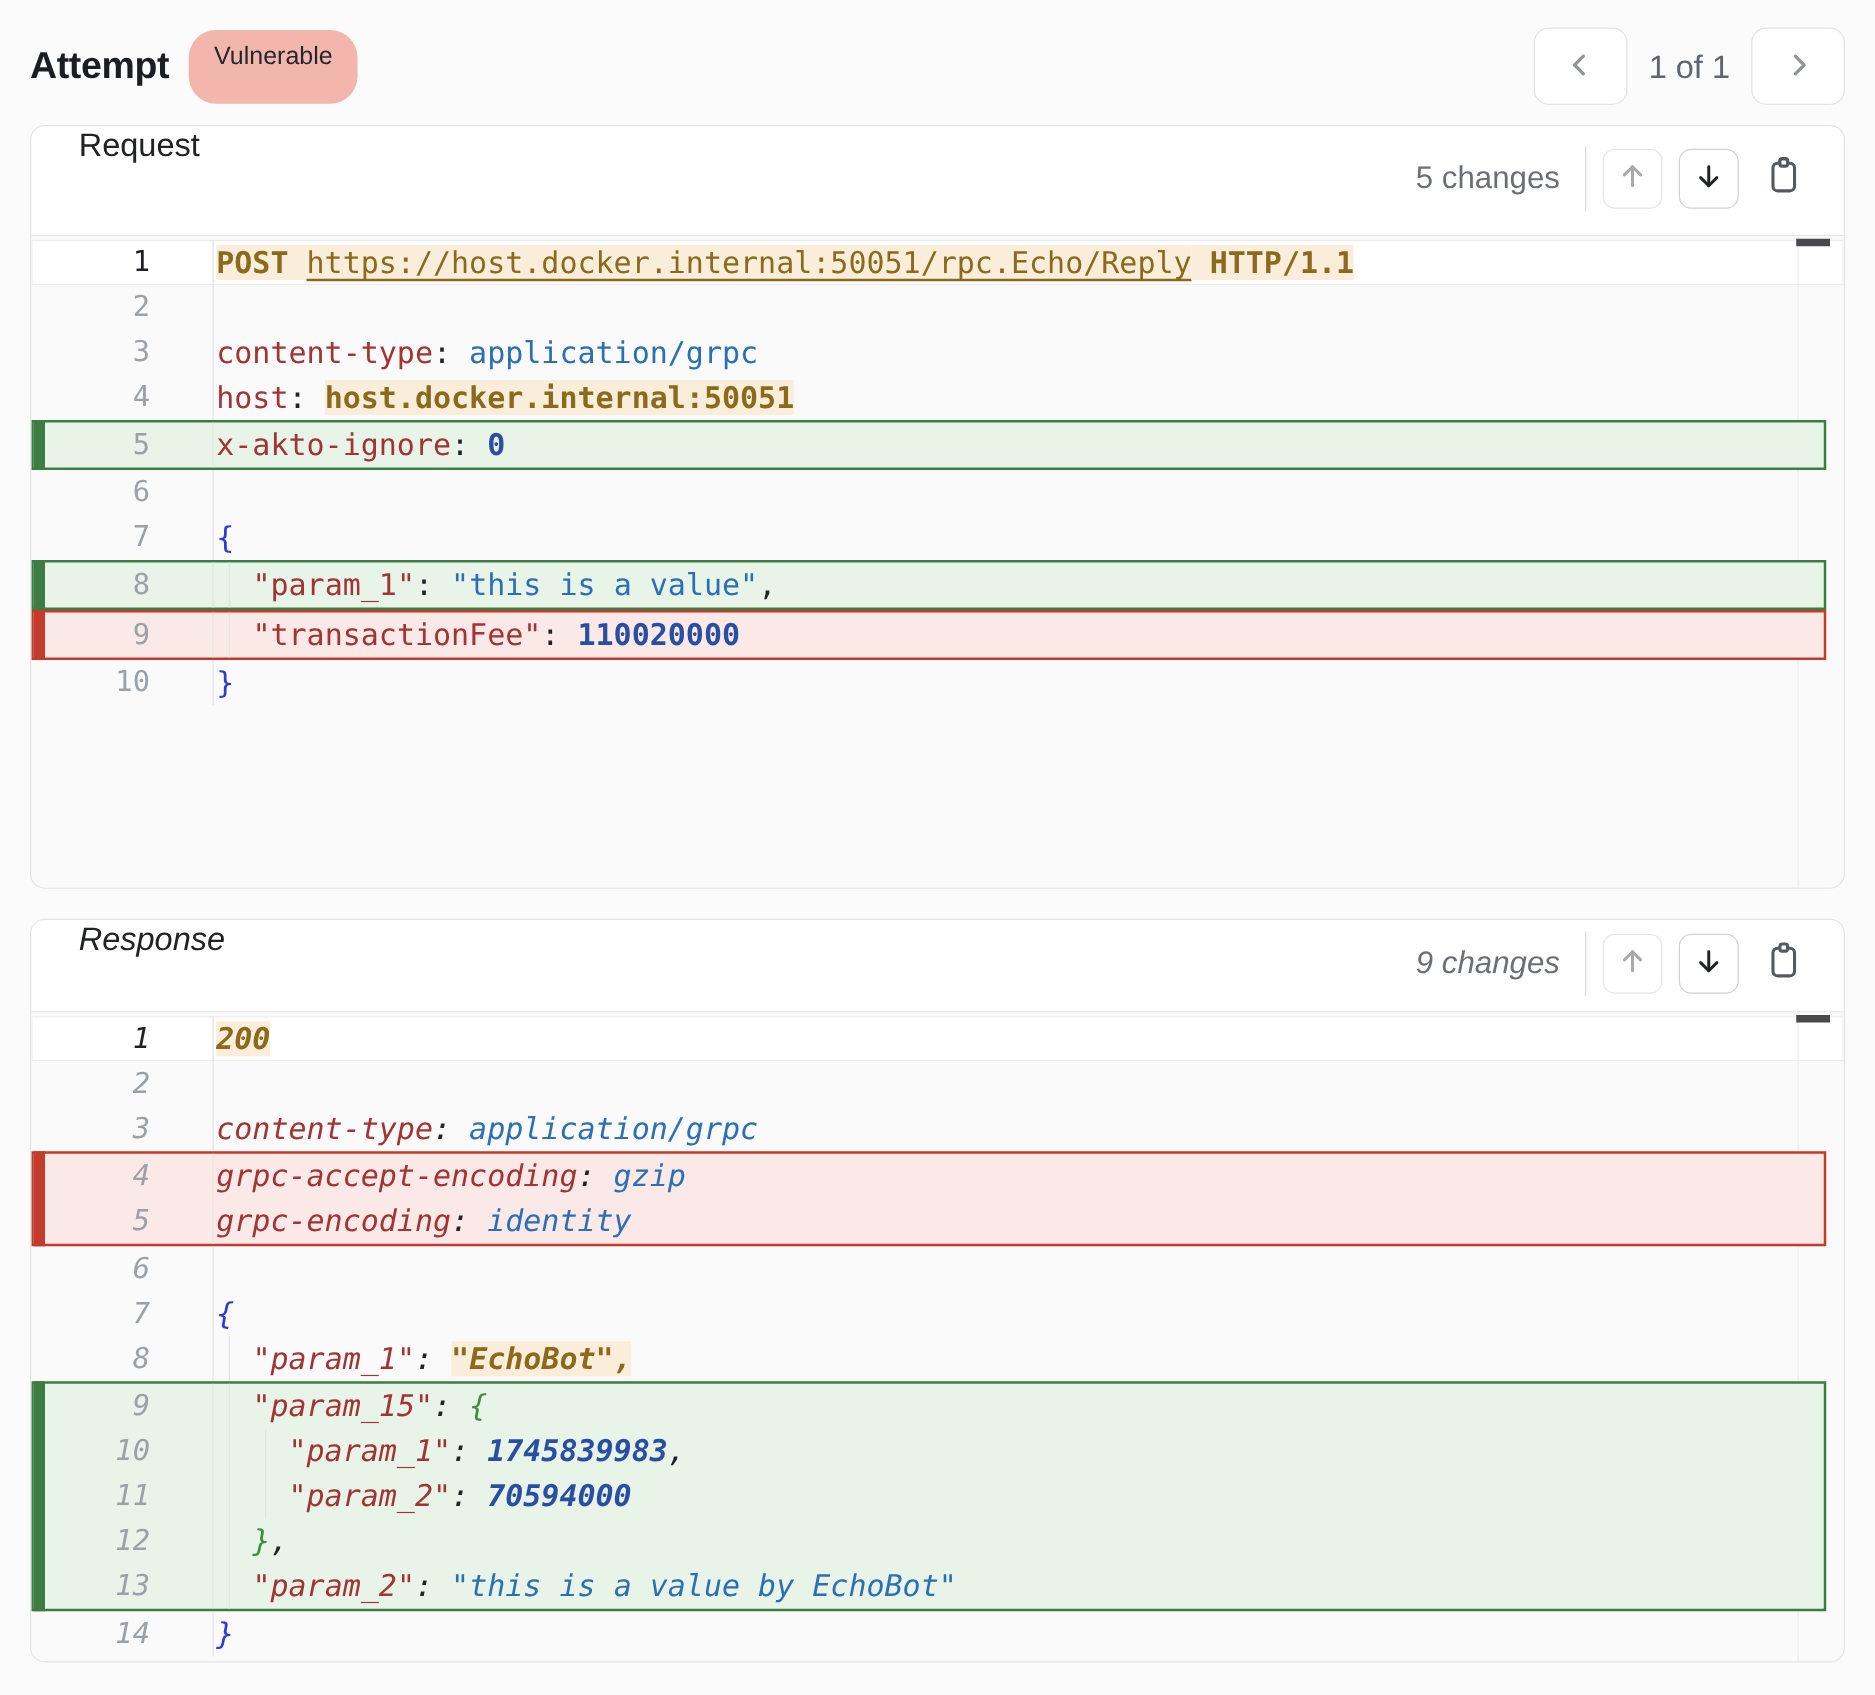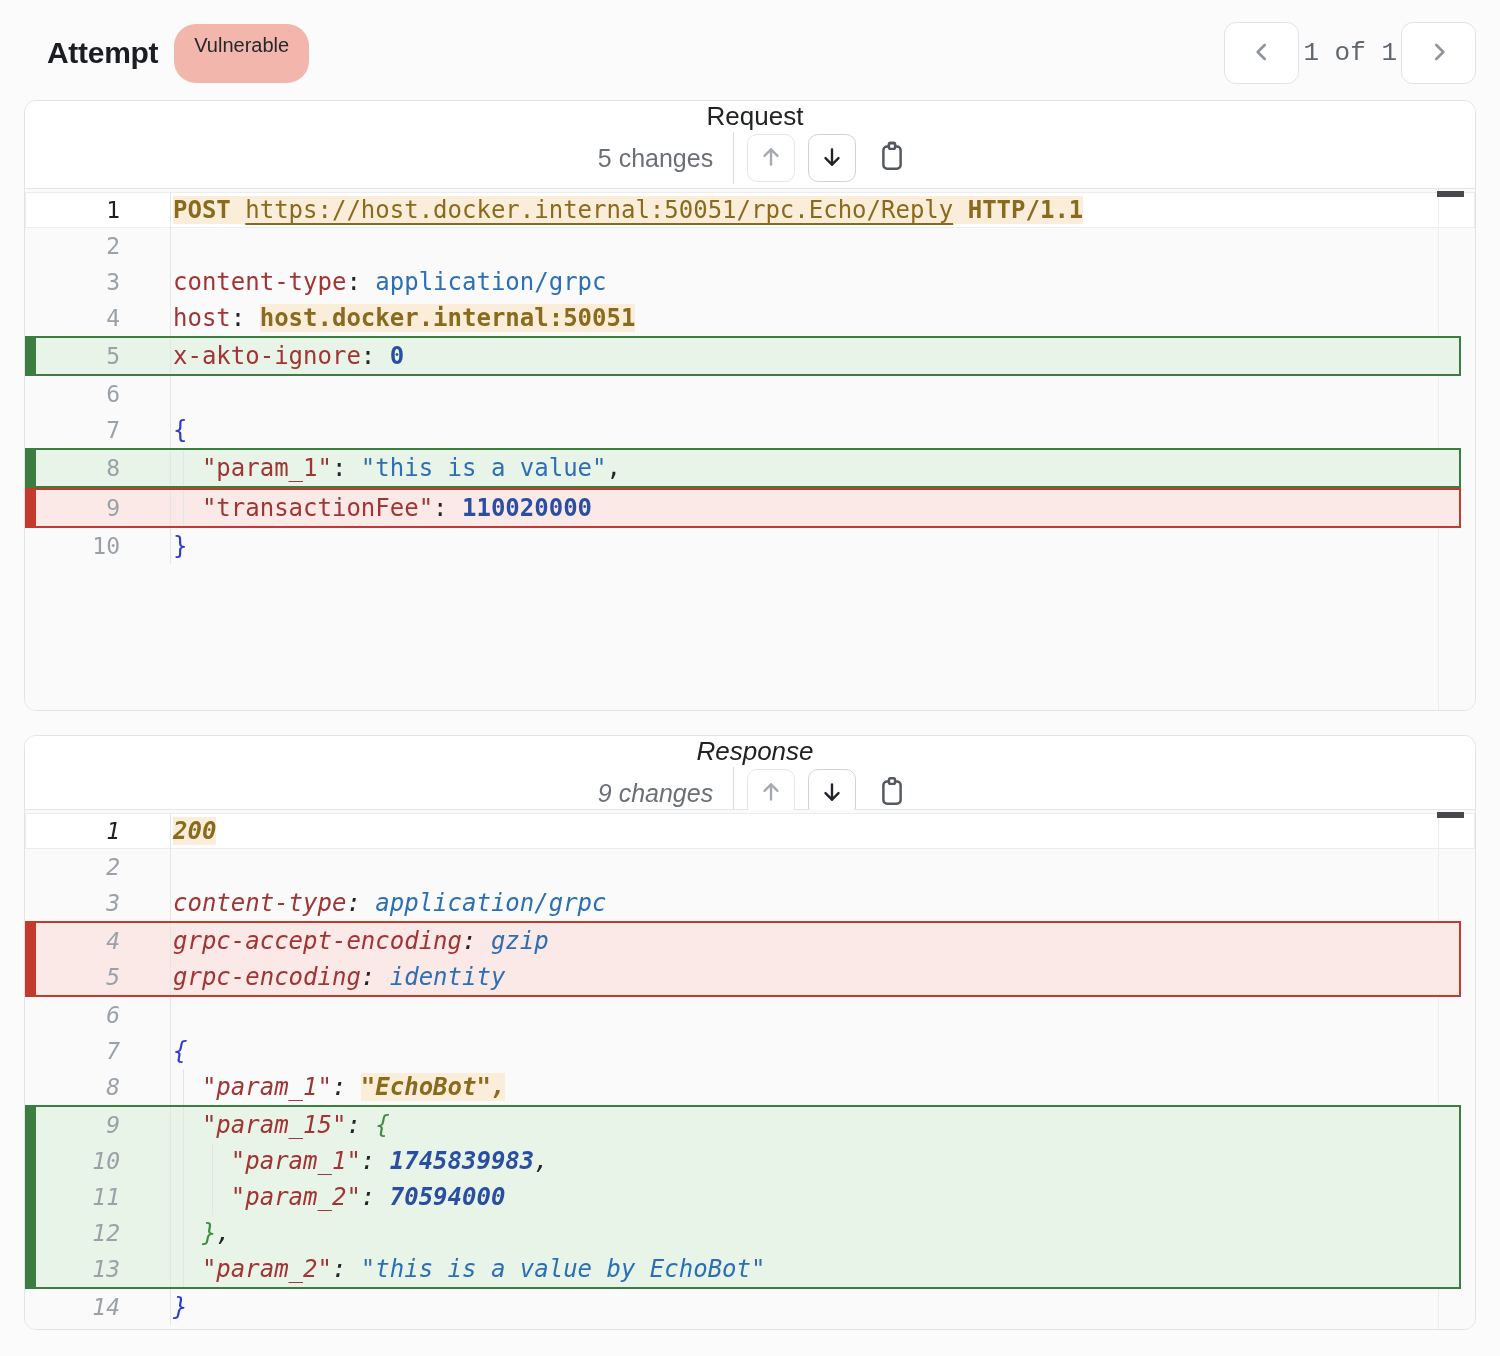--- a/index.html
+++ b/index.html
@@ -2,33 +2,33 @@
 <html><head>
 <meta charset="utf-8">
 <style>
   * { margin:0; padding:0; box-sizing:border-box; }
   html,body { width:1500px; background:#fbfbfb; font-family:"Liberation Sans", sans-serif; }
   .page { width:1500px; height:1356px; padding:0 24px 24px 24px; background:#fbfbfb; }
 
   
   .topbar { height:100px; display:flex; align-items:center; justify-content:space-between; padding-top:6px; }
   .title-group { display:flex; align-items:center; }
-  .page-title { font-size:30px; font-weight:700; color:#1a1d21; letter-spacing:-0.3px;margin-left:23px; }
+  .page-title { font-size:30px; font-weight:700; color:#1a1d21; letter-spacing:-0.3px; }
   .badge { margin-left:16px; background:#f2b6ac; color:#24282c; font-size:20px; line-height:1;
            padding:11px 20px 28px; border-radius:22px; }
   .pager { display:flex; align-items:center; }
   .pagebtn { width:75px; height:62px; border:1.5px solid #e1e3e6; border-radius:12px; background:#fff;
              display:flex; align-items:center; justify-content:center; cursor:pointer; }
-  .pager-label { font-size:26px; color:#5f666d; margin:0 4px;font-family:Liberation Mono, monospace; }
+  .pager-label { font-size:26px; color:#5f666d; margin:0 17px; }
 
   
   .panel { border:1px solid #e2e3e5; border-radius:12px; background:#fafafa; overflow:hidden; }
   .panel + .panel { margin-top:24px;font-style:italic; }
-  .panel-header { background:#fff; border-bottom:1px solid #e4e5e7; display:flex; align-items:center;
-                  justify-content:space-between; padding:0 28px 4px 38px;flex-direction:column; }
+  .panel-header { background:#fff; border-bottom:1px solid #e4e5e7; display:flex; 
+                  justify-content:space-between; padding:0 28px 4px 38px; }
   .panel-request .panel-header { height:88px; }
   .panel-response .panel-header { height:74px; }
   .panel-title { font-size:26px; color:#202223; }
   .header-tools { display:flex; align-items:center; }
   .changes-label { font-size:25px; color:#6b7077; }
   .vdivider { width:1px; height:52px; background:#dadcdf; margin-left:20px; }
   .iconbtn { width:48px; height:48px; border:1.5px solid #e4e5e7; border-radius:10px; background:#fff;
              display:flex; align-items:center; justify-content:center; margin-left:13px; cursor:pointer; }
   .iconbtn.dark { border-color:#cfd2d6; }
   .ghostbtn { border:none; background:transparent; margin-left:16px; width:40px; height:48px;

